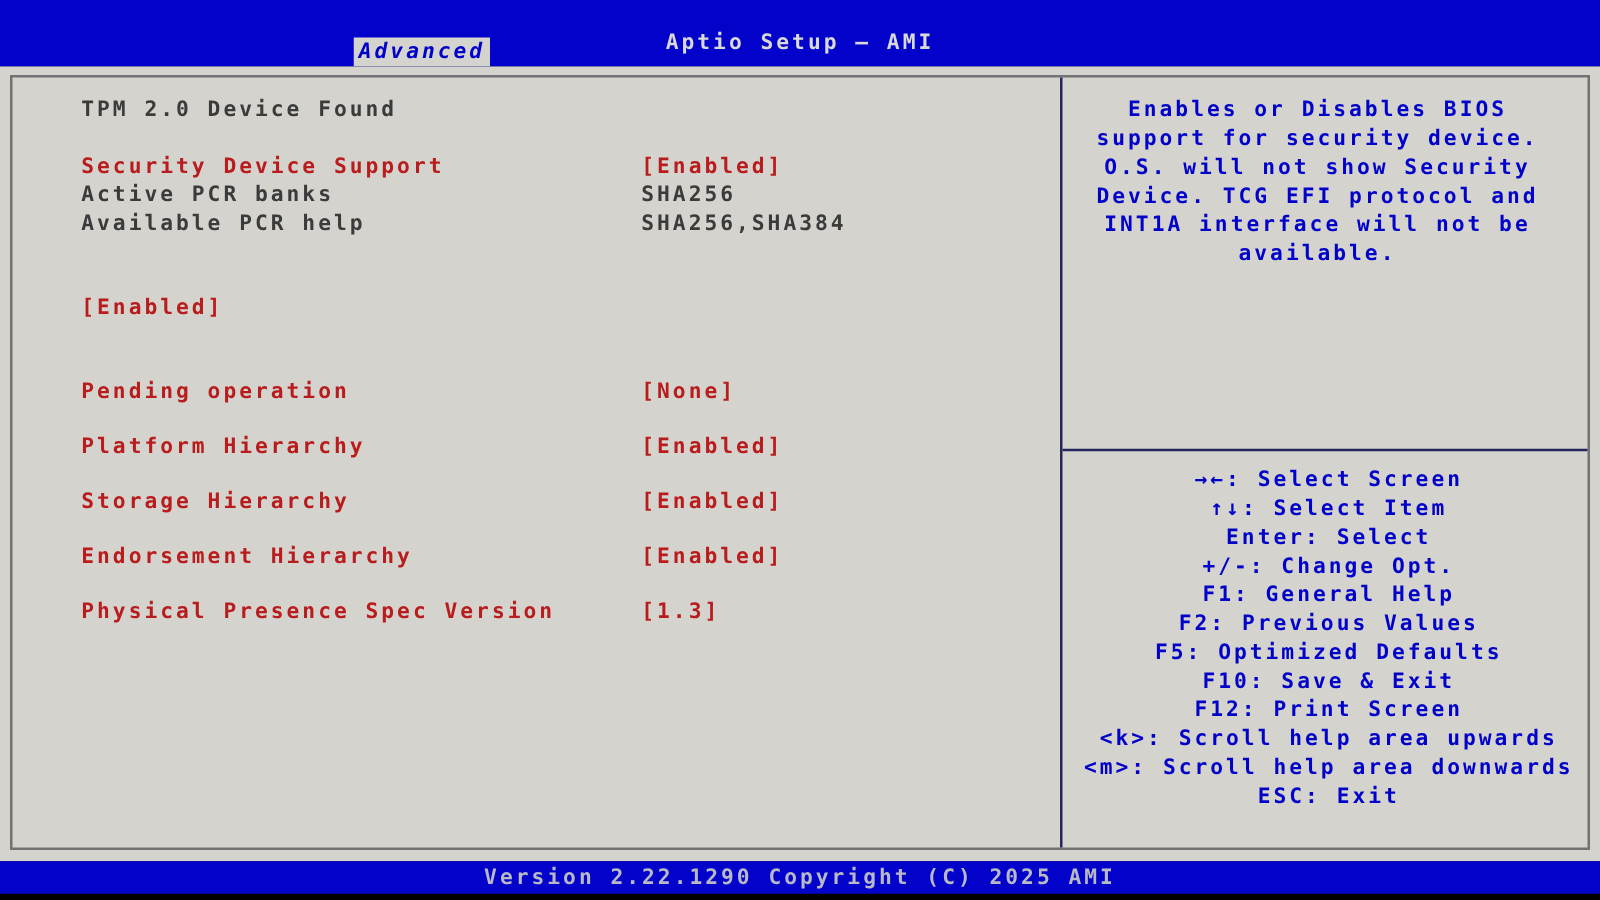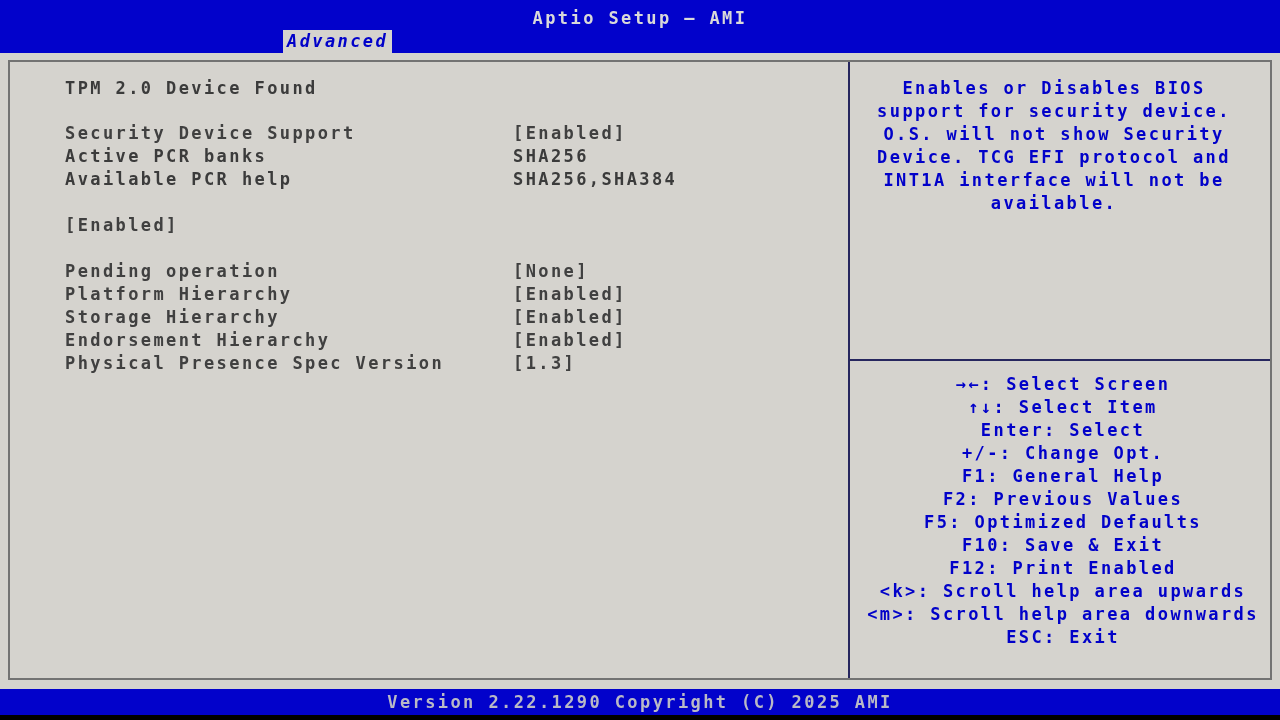--- a/index.html
+++ b/index.html
@@ -15,21 +15,21 @@
 
   
   .topbar {
     height: 53px;
     background: #0202cb;
     position: relative;
   }
   .topbar .title {
     text-align: center;
     color: #d9d9d9;
-    padding-top: 7px;
+    padding-top: 23px;
   }
   .tab {
     position: absolute;
     left: 283px;
     bottom: 0;
     height: 23px;
     line-height: 23px;
     background: #d5d3ce;
     color: #0101c9;
     padding: 0 4px;
@@ -69,21 +69,21 @@
     color: #3b3b3b;
   }
   .settings-items { margin-top: 22px; }
   .item-row {
     display: flex;
     padding-left: 55px;
     height: 23px;
   }
   .item-row .lbl { width: 448px; flex: none; white-space: nowrap; }
   .item-row .val { white-space: nowrap; }
-  .item-row.option { color: #404040; }
+  .item-row.option { color: #b91c1c; margin-top: 21px; }
   .item-row.info { color: #3b3b3b; }
   .spacer { height: 23px; }
 
   
   .help-text {
     padding-left: 6px;
     width: 402px;
     height: 282px;
     color: #0101c9;
   }
@@ -169,21 +169,21 @@
         <div class="help-divider"></div>
         <div class="key-list" id="key-list">
             <div class="key-row">→←: Select Screen</div>
             <div class="key-row">↑↓: Select Item</div>
             <div class="key-row">Enter: Select</div>
             <div class="key-row">+/-: Change Opt.</div>
             <div class="key-row">F1: General Help</div>
             <div class="key-row">F2: Previous Values</div>
             <div class="key-row">F5: Optimized Defaults</div>
             <div class="key-row">F10: Save &amp; Exit</div>
-            <div class="key-row">F12: Print Enabled</div>
+            <div class="key-row">F12: Print Screen</div>
             <div class="key-row">&lt;k&gt;: Scroll help area upwards</div>
             <div class="key-row">&lt;m&gt;: Scroll help area downwards</div>
             <div class="key-row">ESC: Exit</div>
           </div>
       </div>
 
     </div>
   </div>
 
   <div class="footer">

